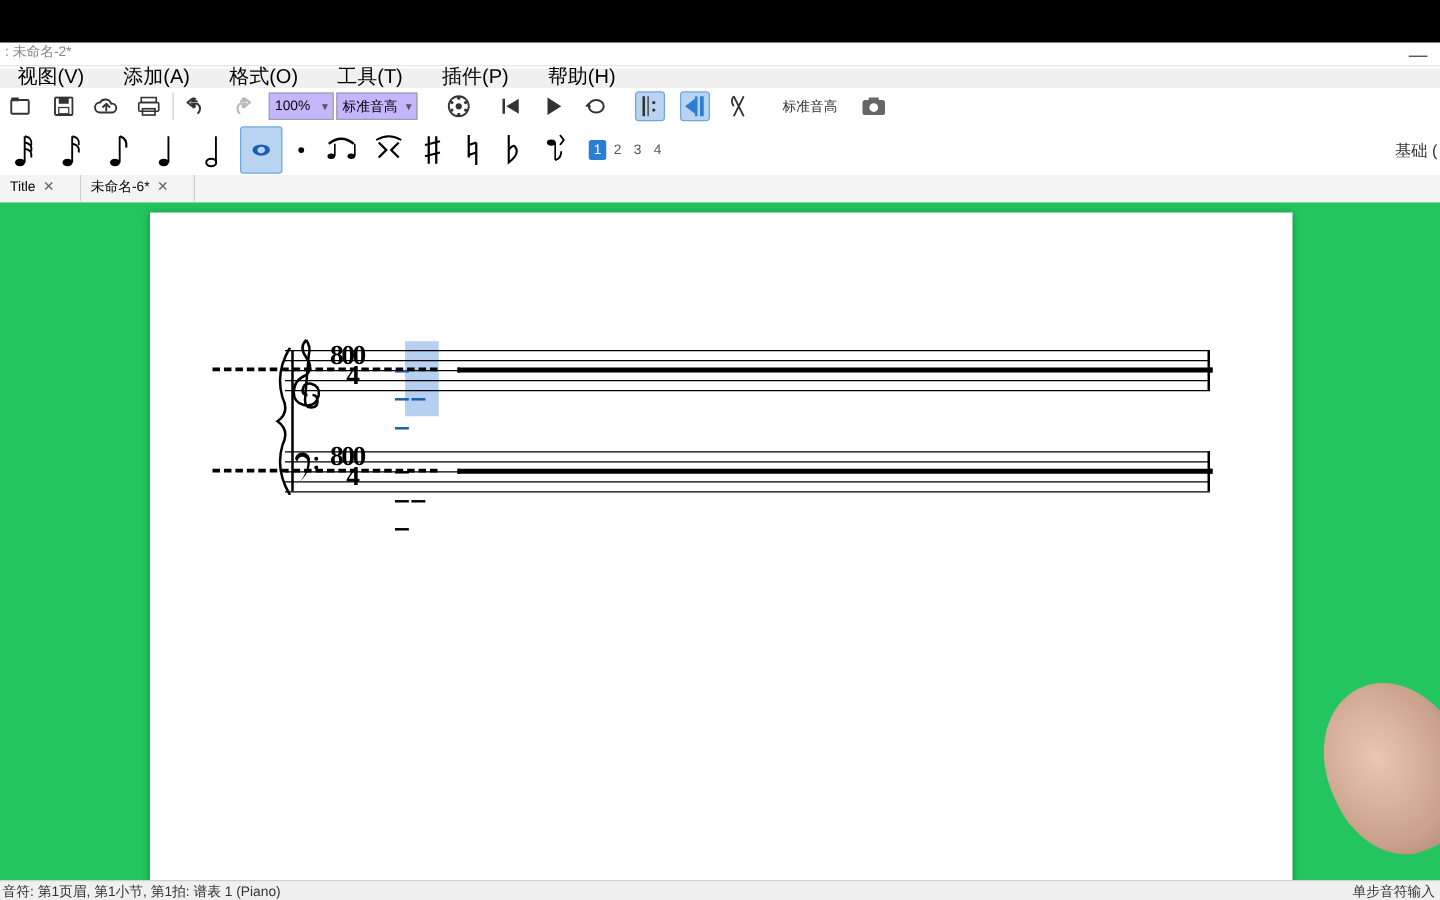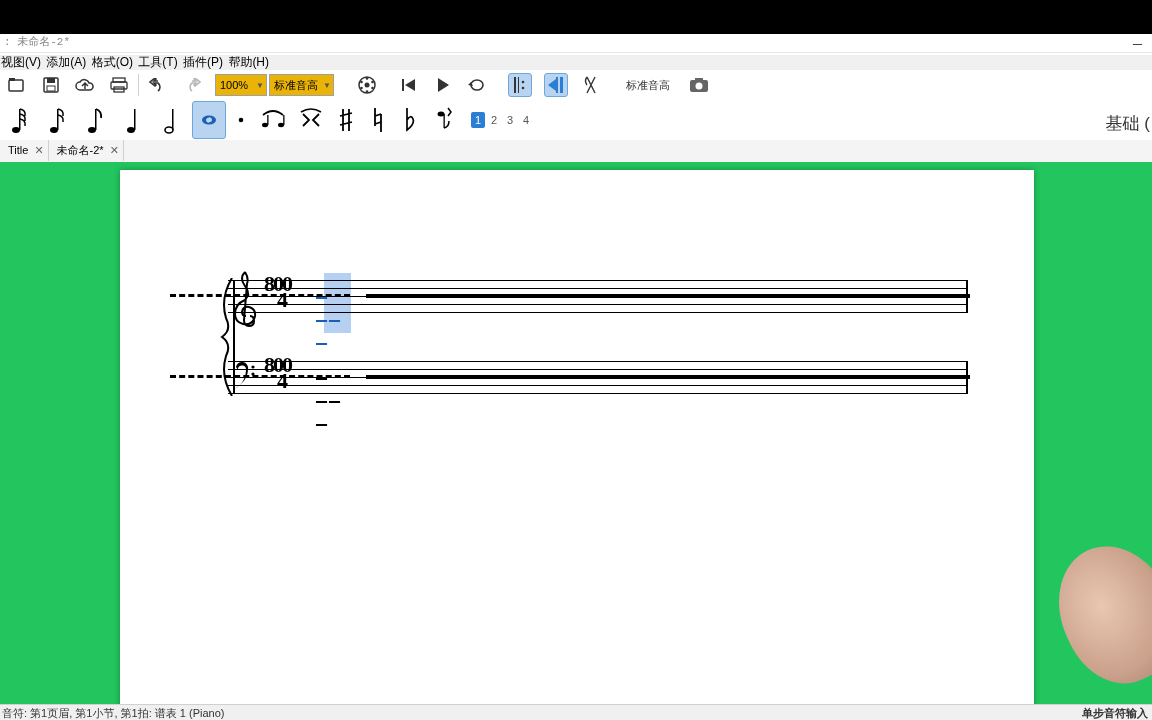--- a/index.html
+++ b/index.html
@@ -1,64 +1,64 @@
 <!DOCTYPE html>
 <html><head>
 <meta charset="utf-8">
 <style>
   html, body { margin:0; padding:0; font-family: "Microsoft YaHei", Arial, sans-serif; font-size:12px; background:#000; }
   
   #viewport { width:1152px; height:720px; background:#fff; overflow:hidden; position:relative; }
   #top-black { position:absolute; left:0; top:0; width:1152px; height:38px; background:#000; }
-  #titlebar { position:absolute; left:0; top:34px; width:1152px; height:18px; background:#fff; border-bottom:1px solid #e5e5e5;font-family:Liberation Mono, monospace; }
+  #titlebar { position:absolute; left:0; top:34px; width:1152px; height:18px; background:#fff; border-bottom:1px solid #e5e5e5; }
   #titlebar .title-text { font-size:11px; color:#888; padding-left:4px; line-height:17px; }
   #titlebar .min-dash { position:absolute; right:10px; top:2px; font-size:15px; color:#444; }
   
   #menubar { position:absolute; left:0; top:55px; width:1152px; height:15px; background:#f0f0f0; border-bottom:1px solid #d0d0d0; }
-  #menubar .menu-item { display:inline-block; padding:0 1px; line-height:14px; font-size:12px; color:#000; }
+  #menubar .menu-item { display:inline-block; padding:0 14px; line-height:14px; font-size:16px; color:#000; }
   
   #toolbar1 { position:absolute; left:0; top:70px; width:1152px; height:30px; background:#fff; border-bottom:1px solid #d0d0d0; display:flex; align-items:center; }
   .tb-btn { width:22px; height:22px; margin:0 6px; display:flex; align-items:center; justify-content:center; border-radius:3px; }
   .tb-btn.active { background:#b8d4f0; border:1px solid #6ea8db; }
   .tb-sep { width:1px; height:22px; background:#d0d0d0; margin:0 2px; }
-  .tb-combo { height:20px; border:1px solid #a0a0a0; font-size:11px; background:#eab308; display:flex; align-items:center; padding:0 4px; position:relative; }
+  .tb-combo { height:20px; border:1px solid #a0a0a0; font-size:11px; background:#c4b5fd; display:flex; align-items:center; padding:0 4px; position:relative; }
   .tb-combo .arrow { position:absolute; right:2px; font-size:8px; color:#555; }
   .zoom-combo { width:42px; margin-left:6px; }
   .view-combo { width:55px; margin-left:2px; }
   .pitch-label { font-size:11px; color:#333; margin-left:6px; }
   
   #toolbar2 { position:absolute; left:0; top:100px; width:1152px; height:40px; background:#fff; border-bottom:1px solid #d0d0d0; display:flex; align-items:center; }
   .note-btn { width:32px; height:36px; display:flex; align-items:center; justify-content:center; font-size:24px; font-family: "Arial","Segoe UI Symbol", serif; border:1px solid transparent; border-radius:3px; margin:0 2px; }
   .note-btn.sel { background:#b8d4f0; border:1px solid #6ea8db; }
   .voice-btn { width:14px; height:16px; font-size:11px; color:#555; text-align:center; line-height:16px; margin:0 1px; }
   .voice-btn.sel { background:#2a7fd4; color:#fff; border-radius:2px; }
-  .right-panel-lbl { position:absolute; right:2px; font-size:17px; color:#333; top:12px; }
+  .right-panel-lbl { position:absolute; right:2px; font-size:13px; color:#333; top:12px; }
   
   #doctabs { position:absolute; left:0; top:140px; width:1152px; height:22px; background:#f4f4f4; border-bottom:1px solid #d0d0d0; display:flex; }
-  .doctab { height:21px; padding:0 4px 0 8px; font-size:11px; line-height:21px; border-right:1px solid #d0d0d0; display:flex; align-items:center; background:#f4f4f4; }
+  .doctab { height:21px; padding:0 20px 0 8px; font-size:11px; line-height:21px; border-right:1px solid #d0d0d0; display:flex; align-items:center; background:#f4f4f4; }
   .doctab .close { font-size:11px; color:#666; margin-left:6px; }
   
   #canvas-area { position:absolute; left:0; top:162px; width:1152px; height:542px; background:#22c55e; overflow:hidden; }
   #page { position:absolute; left:120px; top:8px; width:914px; height:600px; background:#fff; box-shadow:0 0 6px rgba(0,0,0,.3); }
   
   .system { position:absolute; left:108px; }
   .staff { position:relative; height:32px; }
   .staff-line { position:absolute; left:0; height:1px; background:#000; }
   .barline { position:absolute; width:2px; background:#000; }
   .clef { position:absolute; font-size:44px; font-family: serif; line-height:0; }
   .timesig { position:absolute; font-family: Georgia, "Times New Roman", serif; font-weight:bold; }
   .timesig .num { font-size:22px; line-height:16px; display:block; }
   .multirest-line { position:absolute; height:4px; background:#000; border-left:2px solid #000; border-right:2px solid #000; }
   .sel-highlight { position:absolute; background:rgba(120,170,230,.55); }
   
   .dash-ext { position:absolute; right:-122px; height:4px; border-top:3px dashed #000; }
   
   #statusbar { position:absolute; left:0; top:704px; width:1152px; height:16px; background:#f0f0f0; border-top:1px solid #d0d0d0; font-size:11px; color:#333; overflow:hidden; }
   #statusbar .left { position:absolute; left:2px; top:1px; }
-  #statusbar .right { position:absolute; right:4px; top:1px;font-weight:bold; }
+  #statusbar .right { position:absolute; right:4px; top:1px; }
   
   #thumb { position:absolute; right:-20px; bottom:20px; width:110px; height:140px; background:radial-gradient(ellipse at 40% 40%, #e9c7b2 0%, #caa18b 60%, #9b7764 100%); border-radius:50% 50% 45% 45%; transform:rotate(-25deg); }
   
   svg { display:block; }
 </style>
 </head>
 <body>
 
 <div id="viewport">
   <div id="top-black"></div>
@@ -279,21 +279,21 @@
 
     <span class="right-panel-lbl">基础 (</span>
   </div>
 
   <div id="doctabs">
     <div class="doctab">
       <span>Title</span>
       <span class="close">✕</span>
     </div>
     <div class="doctab">
-      <span>未命名-2*</span>
+      <span>未命名-6*</span>
       <span class="close">✕</span>
     </div>
   </div>
 
   <div id="canvas-area">
     <div id="page">
 
       <div class="sel-highlight" style="left:204px; top:103px; width:27px; height:60px;"></div>
 
       <svg style="position:absolute; left:100px; top:108px;" width="14" height="118" viewBox="0 0 14 118">

